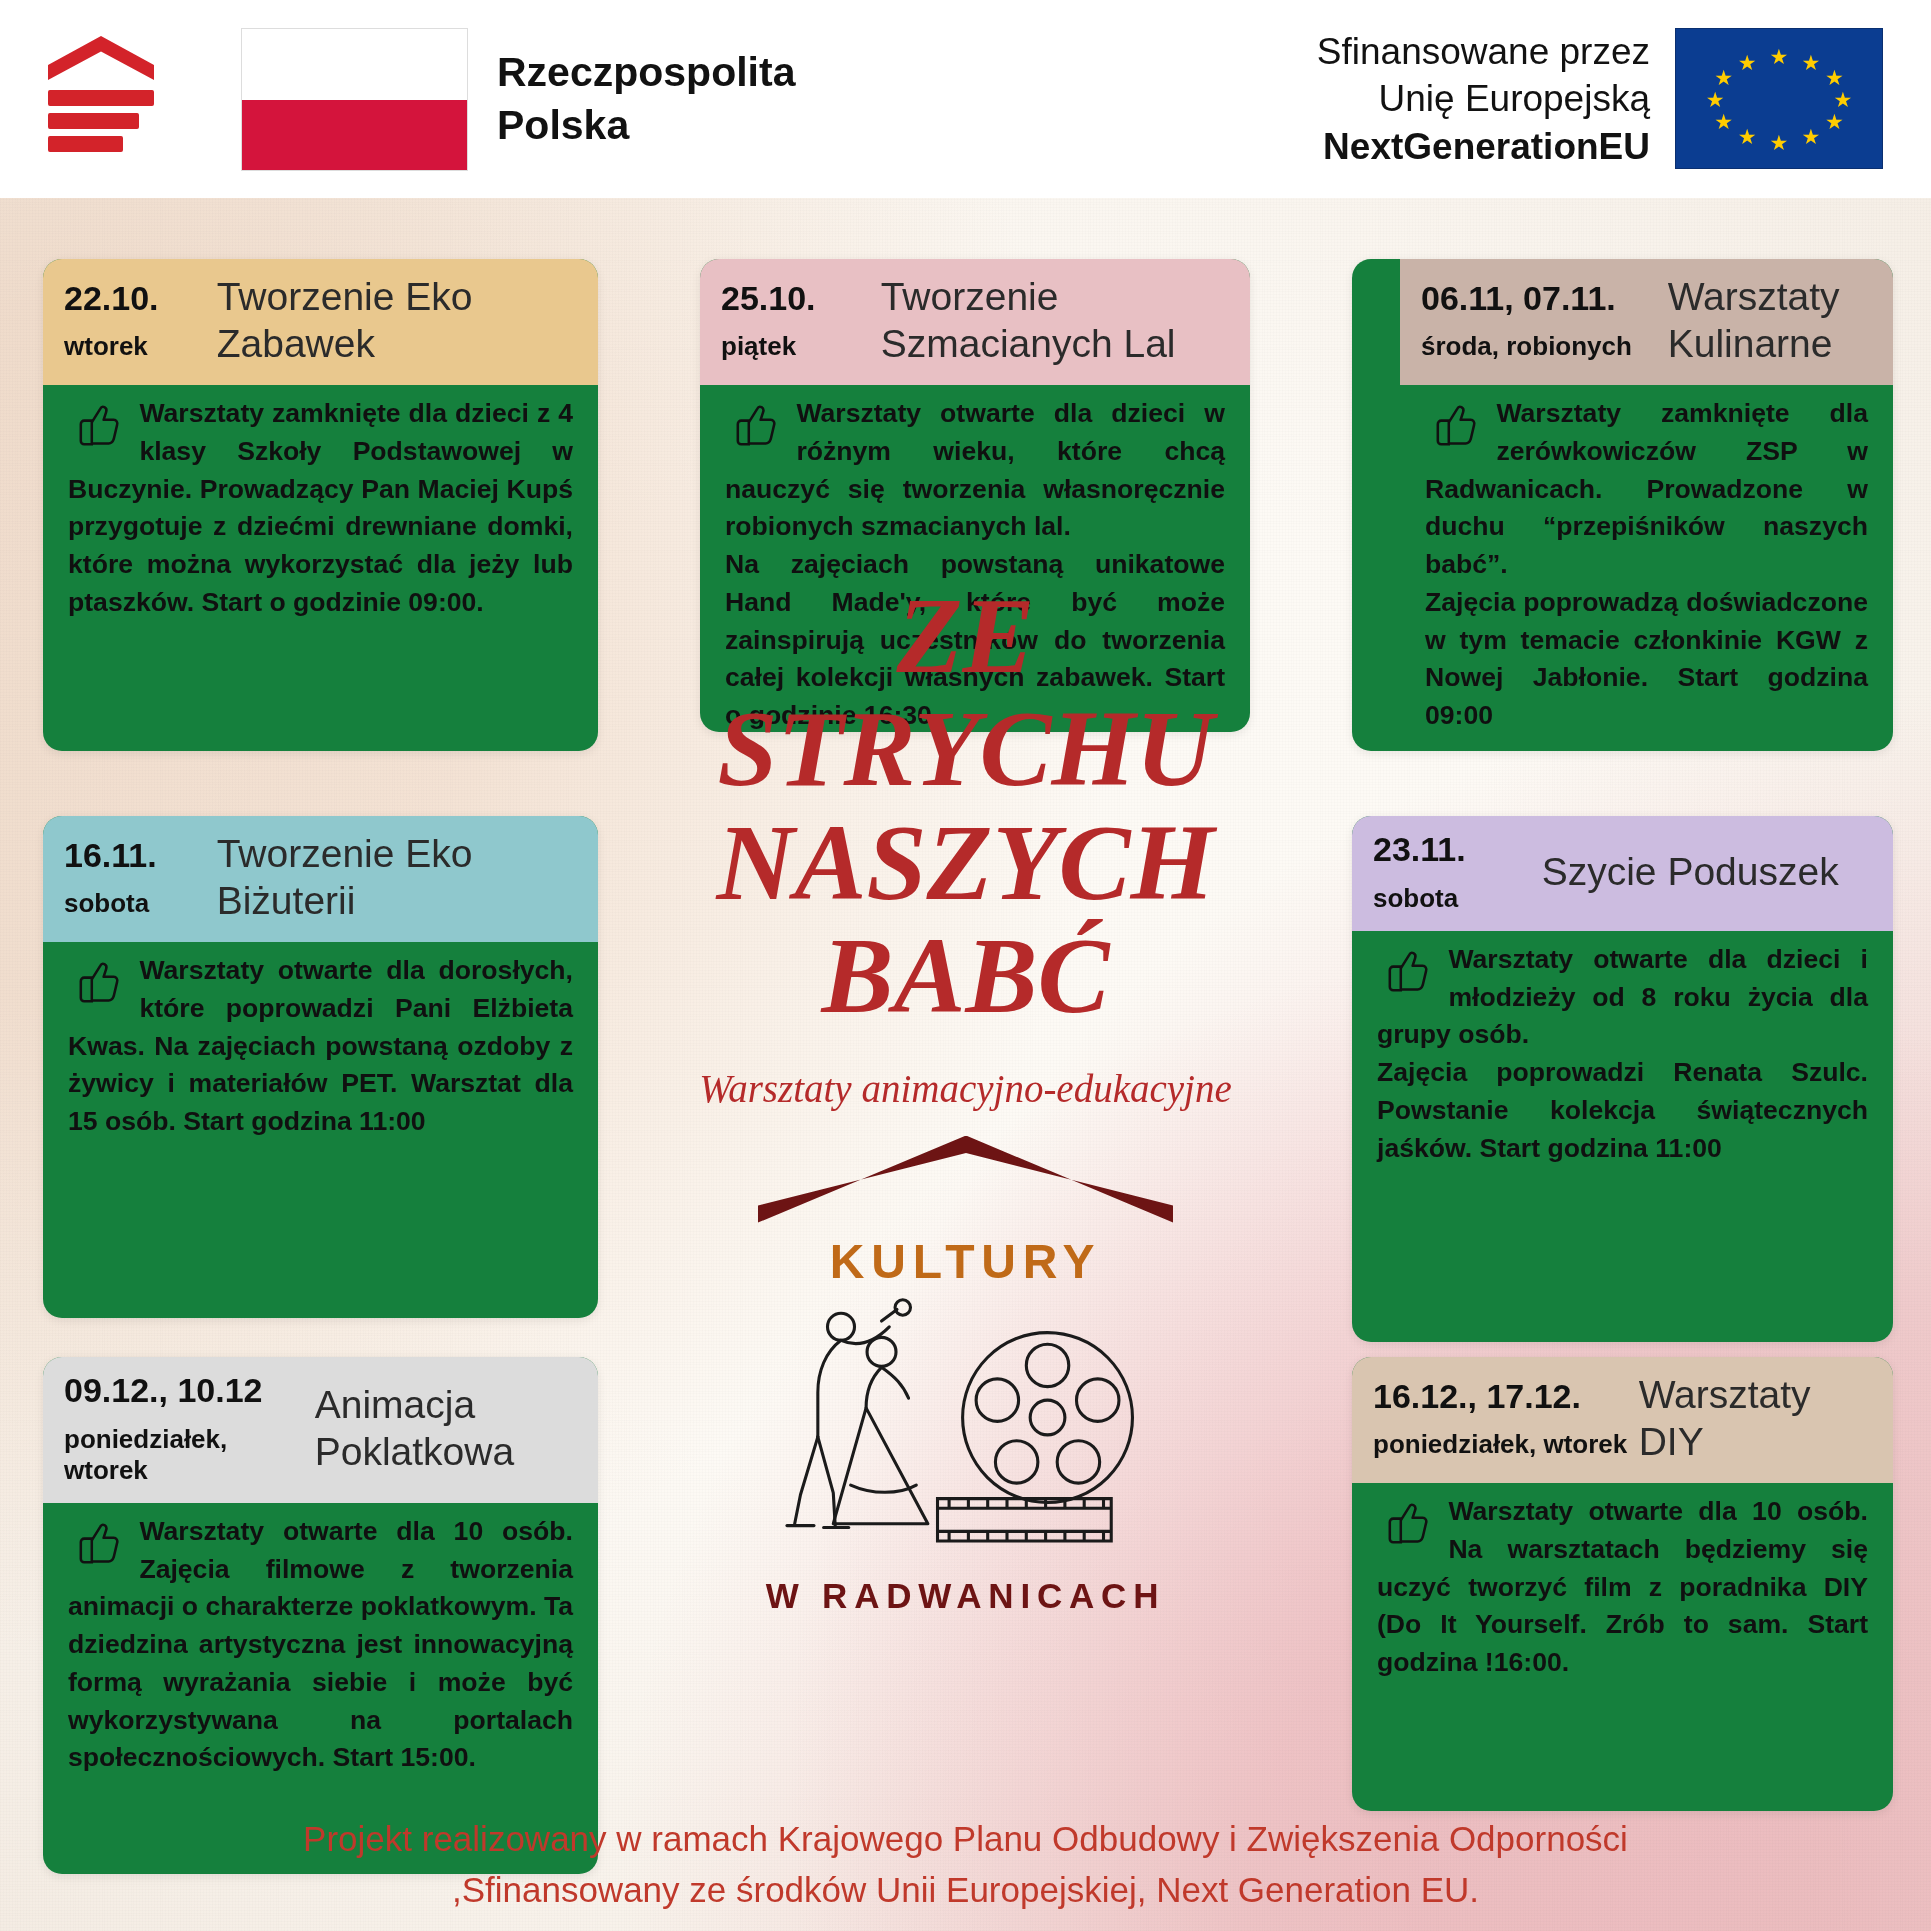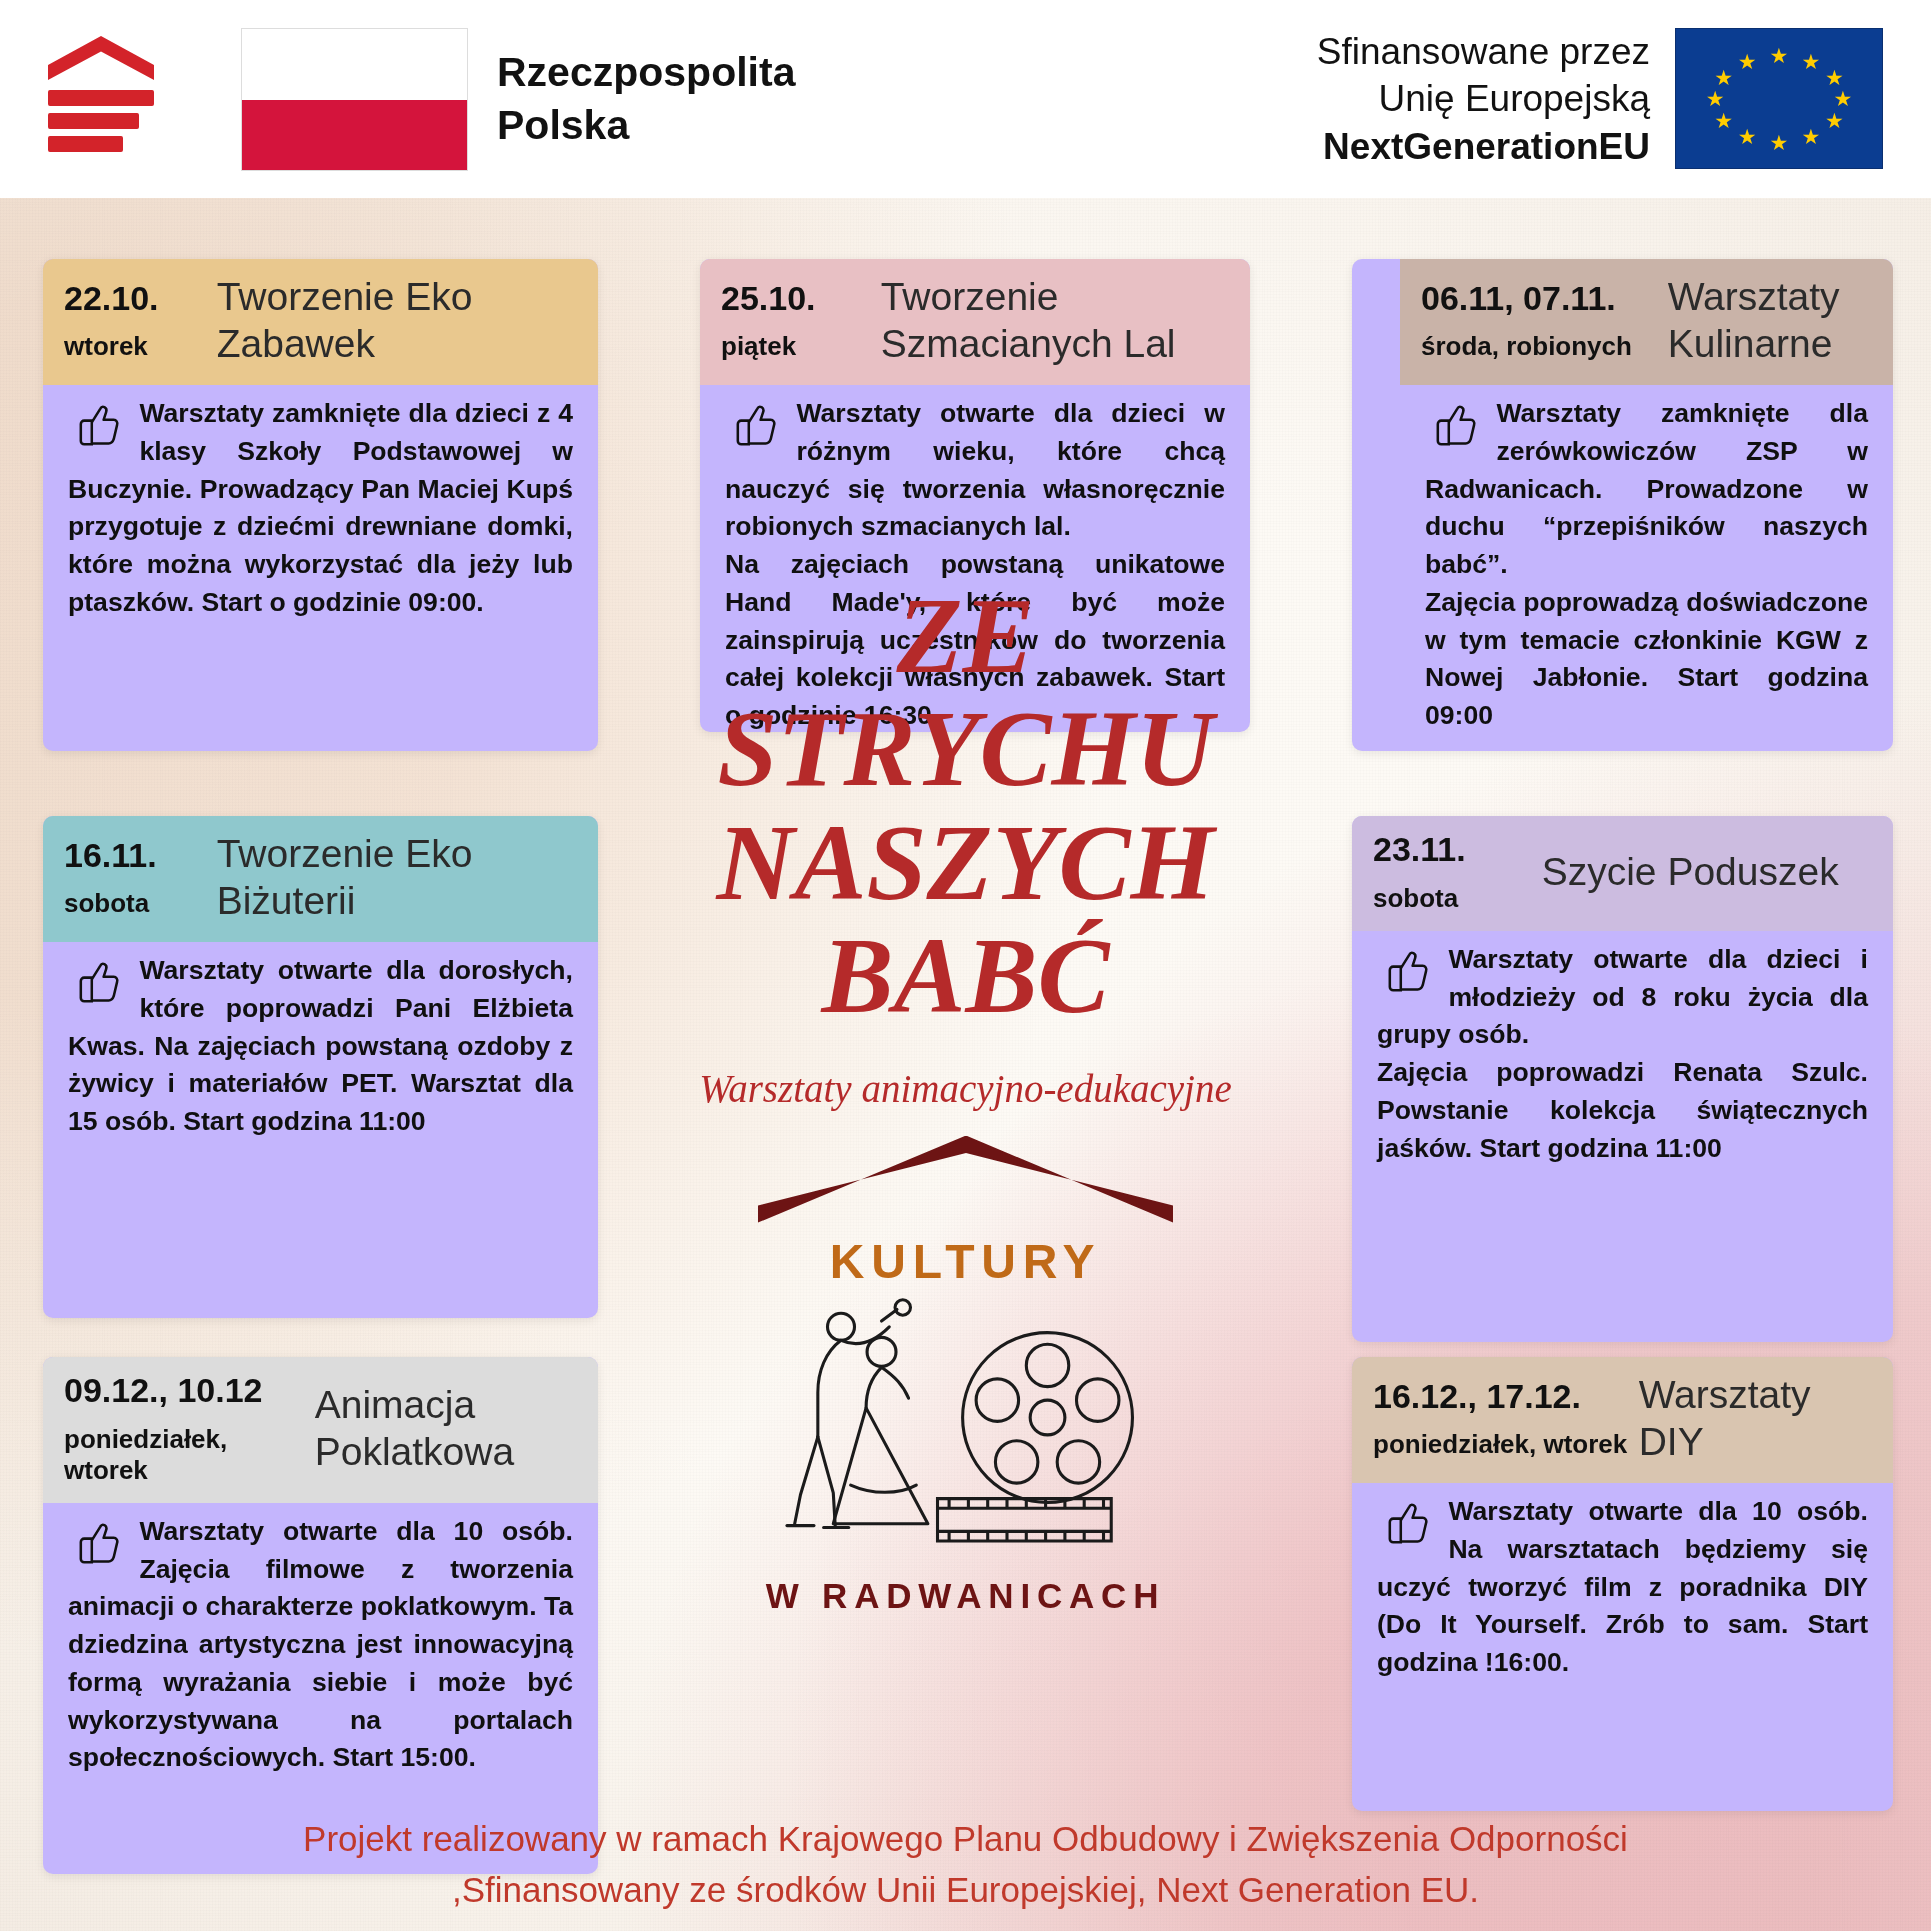--- a/index.html
+++ b/index.html
@@ -51,39 +51,39 @@
     letter-spacing:0.5px;
   }
   #flag-pl {
     width:227px; height:143px; margin-left:87px;
     border:1px solid #ddd;
     background:linear-gradient(to bottom, #ffffff 0 50%, #d4143c 50% 100%);
   }
   #rp-text {
     margin-left:29px; font-size:41px; font-weight:bold; color:#121212; line-height:1.3;
   }
-  #eu-funding { margin-left:auto; display:flex; }
+  #eu-funding { margin-left:auto; display:flex; align-items:center; }
   #eu-funding-text {
     text-align:right; font-size:37px; color:#121212; line-height:1.28;
   }
   #eu-funding-text .bold { font-weight:bold; }
   #flag-eu {
     width:208px; height:141px; margin-left:25px; margin-right:48px;
     background:#0b3d91; position:relative; border:1px solid #0a2f70;
   }
   #flag-eu .star {
     position:absolute; color:#ffcc00; font-size:21px; line-height:1;
     transform:translate(-50%,-50%);
   }
 
   
   .card {
     position:absolute;
-    background:#c4b5fd;
-    border-radius:10px;
+    background:#15803d;
+    border-radius:19px;
     box-shadow:0 2.9px 9.7px rgba(0,0,0,0.08);
     overflow:hidden;
     z-index:3;
   }
   .card-head {
     display:flex; align-items:center; padding:15.4px 21px 17.4px 21px;
   }
   .card-date { min-width:222px; }
   .card-date .d { font-size:34px; font-weight:bold; color:#111; line-height:1.1; }
   .card-date .w { font-size:26px; font-weight:bold; color:#111; margin-top:14px; }

